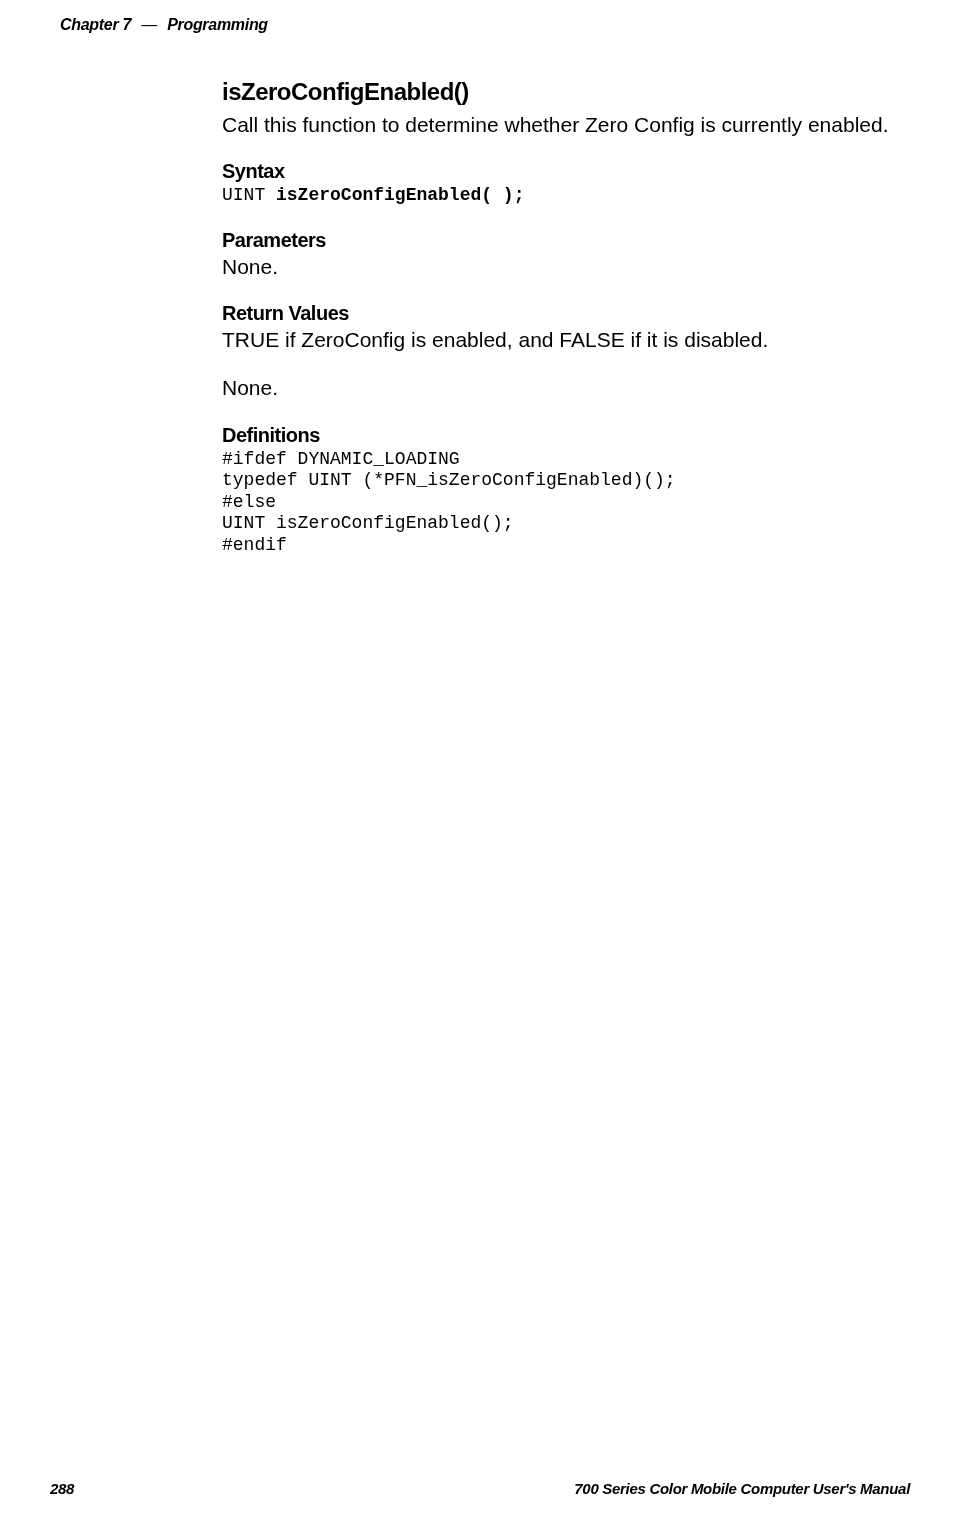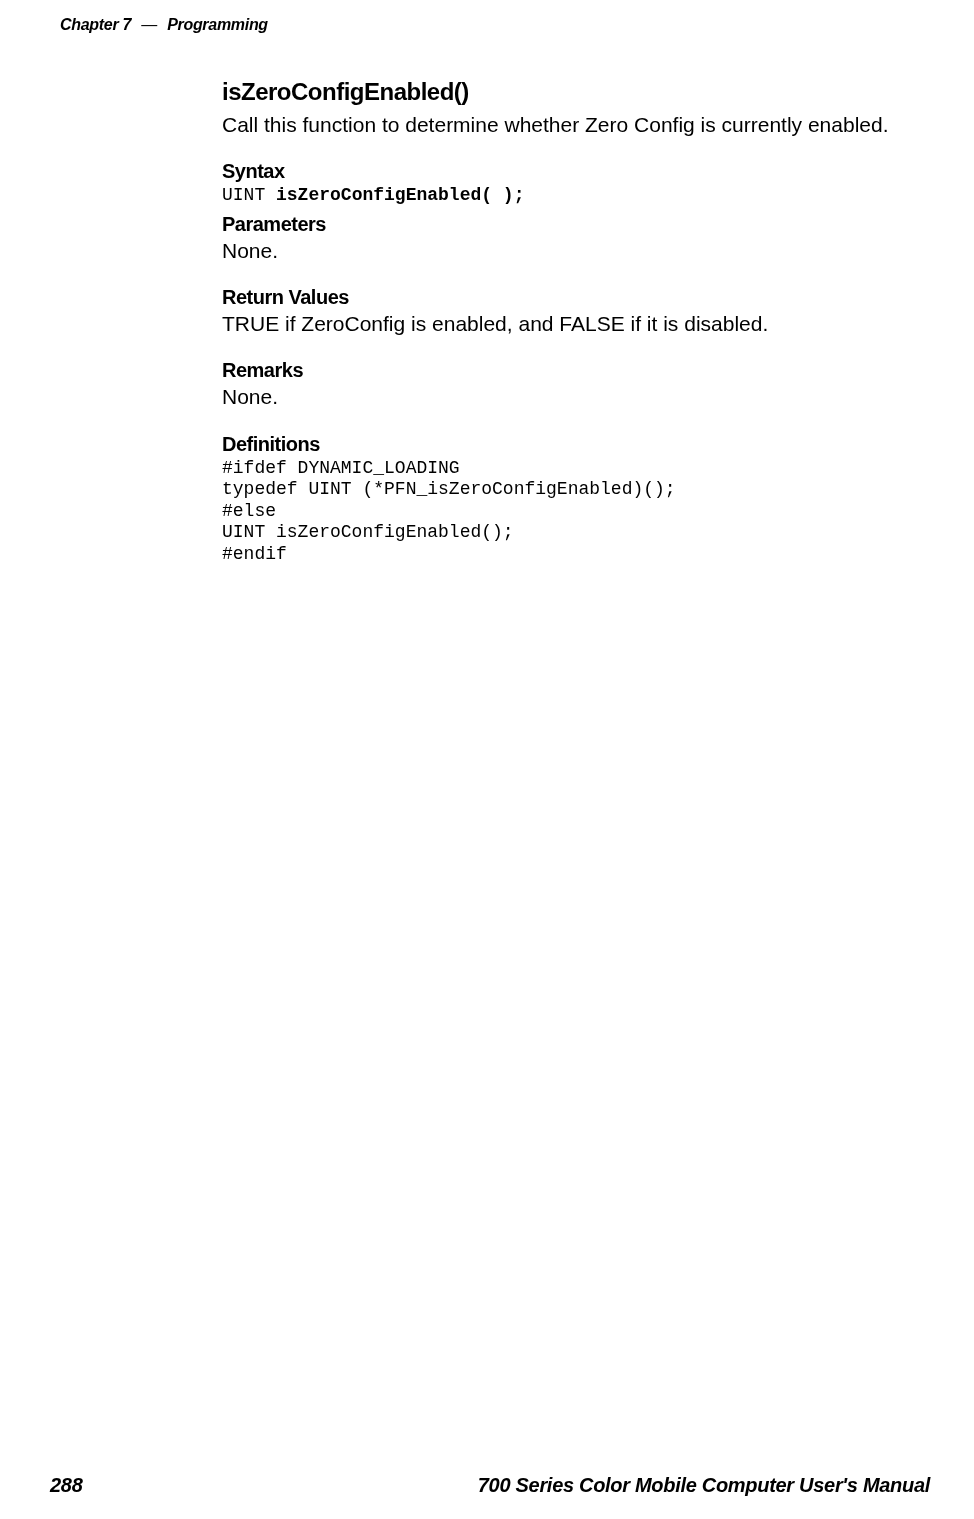--- a/index.html
+++ b/index.html
@@ -62,42 +62,42 @@
       font-weight: bold;
       font-size: 20px;
       letter-spacing: -0.5px;
       margin-bottom: 2px;
     }
     .code-line {
       font-family: 'Courier New', Courier, monospace;
       font-size: 18px;
       line-height: 1.2;
       white-space: pre;
-      margin-bottom: 6px;
+      margin-bottom: 22px;
     }
     .code-block {
       font-family: 'Courier New', Courier, monospace;
       font-size: 18px;
       line-height: 1.2;
       white-space: pre;
     }
     .code-bold {
       font-weight: bold;
     }
     .footer {
       position: absolute;
       bottom: 22px;
       left: 50px;
-      right: 44px;
+      right: 64px;
       display: flex;
       justify-content: space-between;
       font-family: 'Arial Narrow', Arial, sans-serif;
       font-weight: bold;
       font-style: italic;
-      font-size: 20px;
+      font-size: 15px;
       letter-spacing: -0.3px;
     }
     .page-number {
       font-style: italic;
     }
     .footer-title {
       font-style: italic;
     }
   </style>
 </head>
@@ -115,21 +115,20 @@
 
   <div class="section-heading">Syntax</div>
   <div class="code-line"><span>UINT </span><span class="code-bold">isZeroConfigEnabled( );</span></div>
 
   <div class="section-heading">Parameters</div>
   <div class="body-text">None.</div>
 
   <div class="section-heading">Return Values</div>
   <div class="body-text">TRUE if ZeroConfig is enabled, and FALSE if it is disabled.</div>
 
-  <div class="section-heading">Remarks</div>
   <div class="body-text">None.</div>
 
   <div class="section-heading">Definitions</div>
   <div class="code-block">#ifdef DYNAMIC_LOADING
 typedef UINT (*PFN_isZeroConfigEnabled)();
 #else
 UINT isZeroConfigEnabled();
 #endif</div>
 </div>
 

